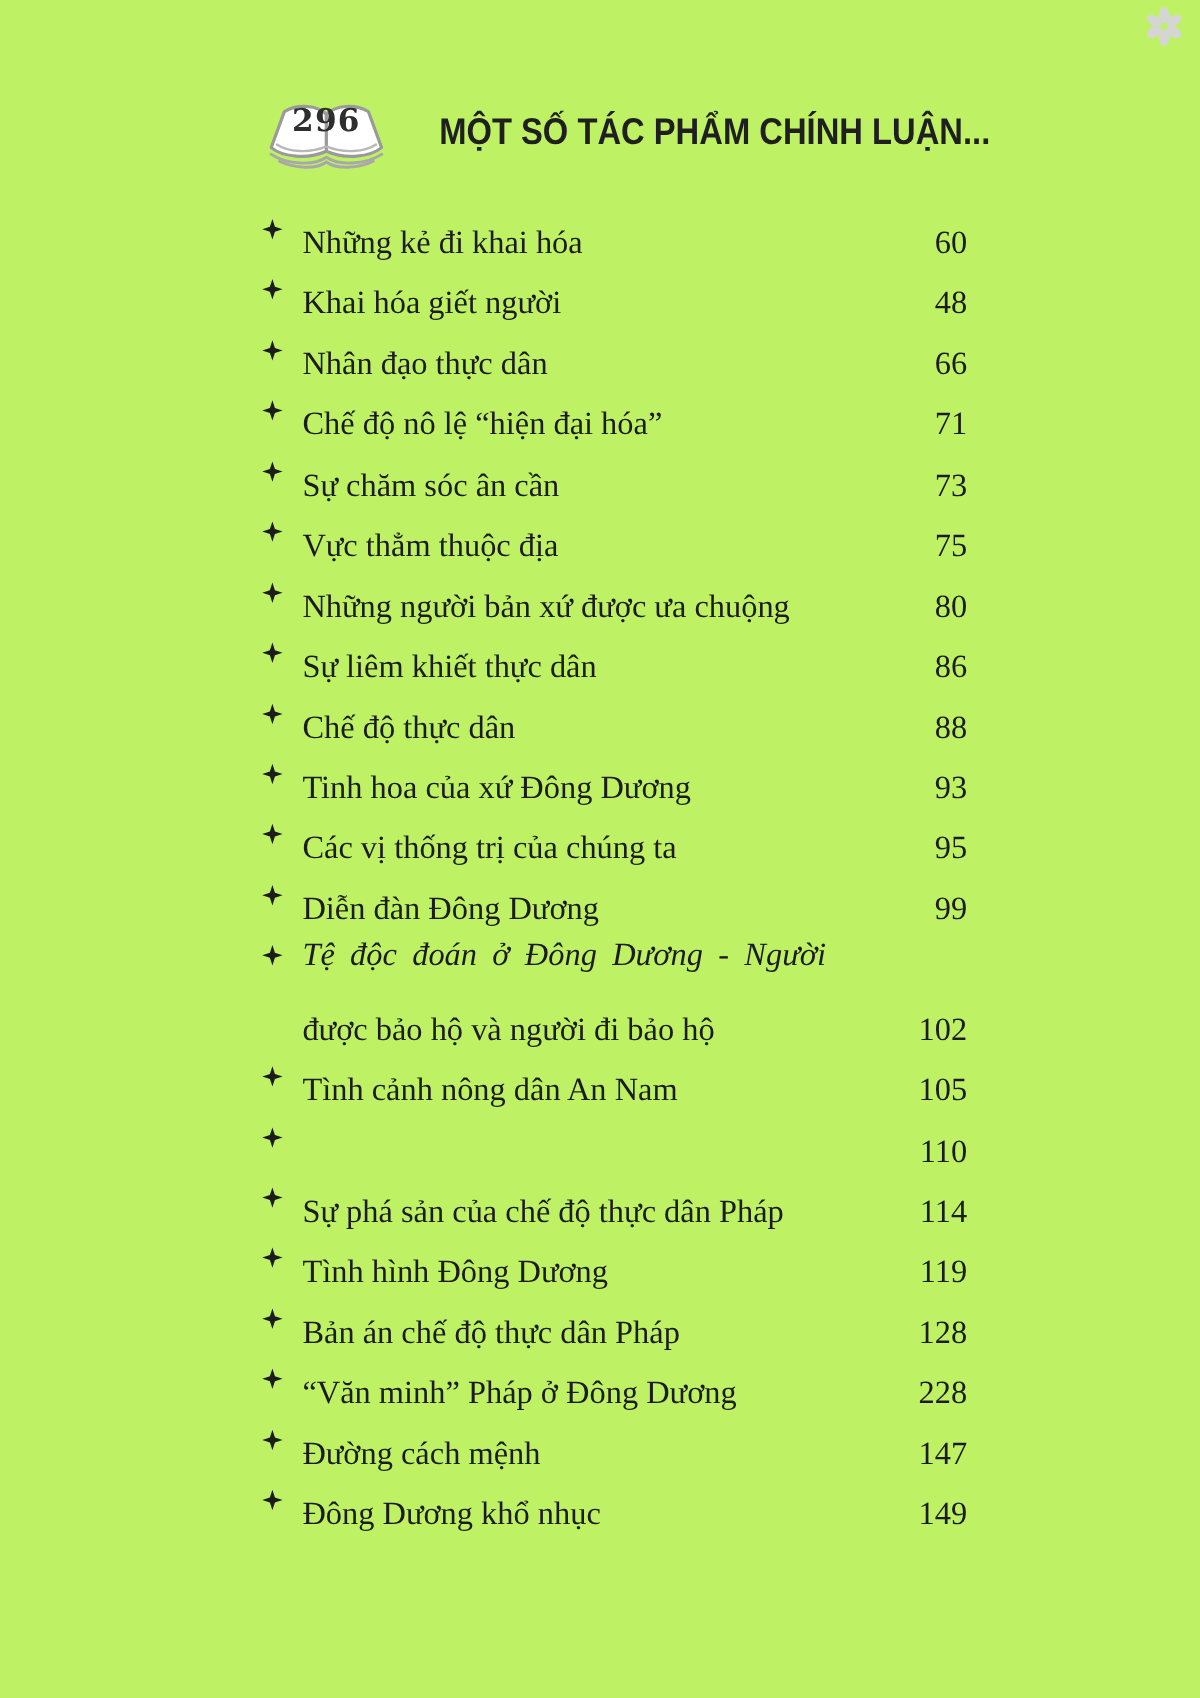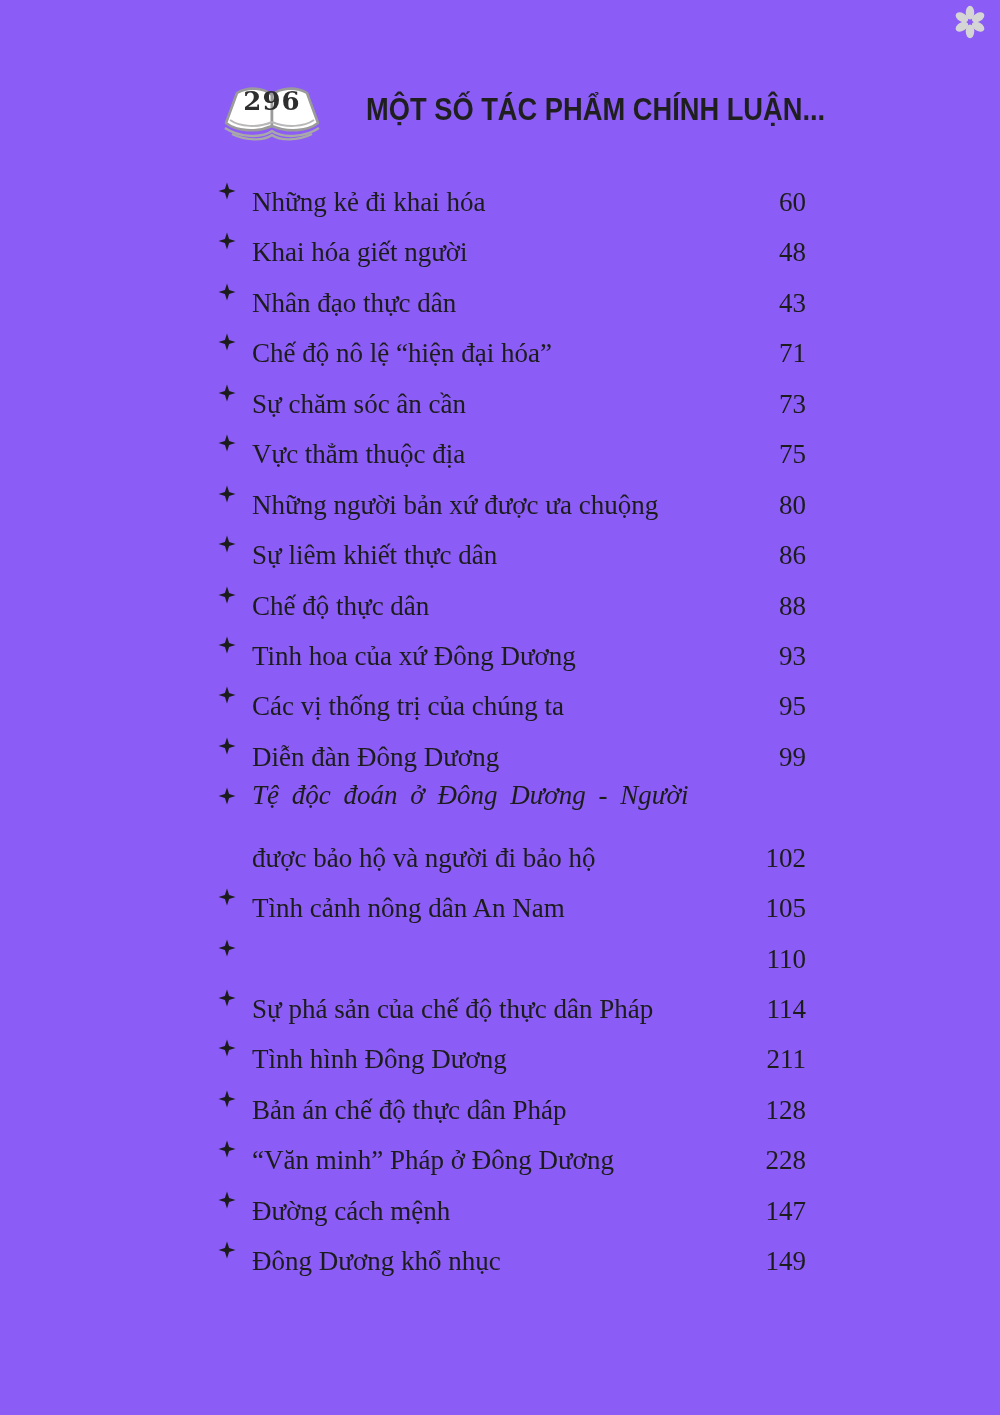--- a/index.html
+++ b/index.html
@@ -1,20 +1,20 @@
 <!DOCTYPE html>
 <html><head>
 <meta charset="utf-8">
 <style>
   * { margin:0; padding:0; box-sizing:border-box; }
   html,body { background:#ffffff; }
   .page {
     position:relative;
     width:1000px; height:1415px;
-    background:#8b5cf6;
+    background:#bef264;
     font-family:"Liberation Serif", serif;
     color:#1c1c1c;
     overflow:hidden;
   }
 
   
   .corner-flower {
     position:absolute; top:5px; right:13px;
     width:34px; height:34px;
   }
@@ -122,21 +122,21 @@
       <span class="pagenum">48</span>
     </div>
 
     <div class="toc-row">
       <span class="bullet">
           <svg width="18" height="18" viewBox="0 0 18 18">
             <polygon fill="#1c1c1c" points="9,0.5 11.1,6.9 17.5,9 11.1,11.1 9,17.5 6.9,11.1 0.5,9 6.9,6.9"></polygon>
           </svg>
         </span>
       <span class="title">Nhân đạo thực dân</span>
-      <span class="pagenum">43</span>
+      <span class="pagenum">66</span>
     </div>
 
     <div class="toc-row">
       <span class="bullet">
           <svg width="18" height="18" viewBox="0 0 18 18">
             <polygon fill="#1c1c1c" points="9,0.5 11.1,6.9 17.5,9 11.1,11.1 9,17.5 6.9,11.1 0.5,9 6.9,6.9"></polygon>
           </svg>
         </span>
       <span class="title">Chế độ nô lệ “hiện đại hóa”</span>
       <span class="pagenum">71</span>
@@ -269,21 +269,21 @@
       <span class="pagenum">114</span>
     </div>
 
     <div class="toc-row">
       <span class="bullet">
           <svg width="18" height="18" viewBox="0 0 18 18">
             <polygon fill="#1c1c1c" points="9,0.5 11.1,6.9 17.5,9 11.1,11.1 9,17.5 6.9,11.1 0.5,9 6.9,6.9"></polygon>
           </svg>
         </span>
       <span class="title">Tình hình Đông Dương</span>
-      <span class="pagenum">211</span>
+      <span class="pagenum">119</span>
     </div>
 
     <div class="toc-row">
       <span class="bullet">
           <svg width="18" height="18" viewBox="0 0 18 18">
             <polygon fill="#1c1c1c" points="9,0.5 11.1,6.9 17.5,9 11.1,11.1 9,17.5 6.9,11.1 0.5,9 6.9,6.9"></polygon>
           </svg>
         </span>
       <span class="title">Bản án chế độ thực dân Pháp</span>
       <span class="pagenum">128</span>

